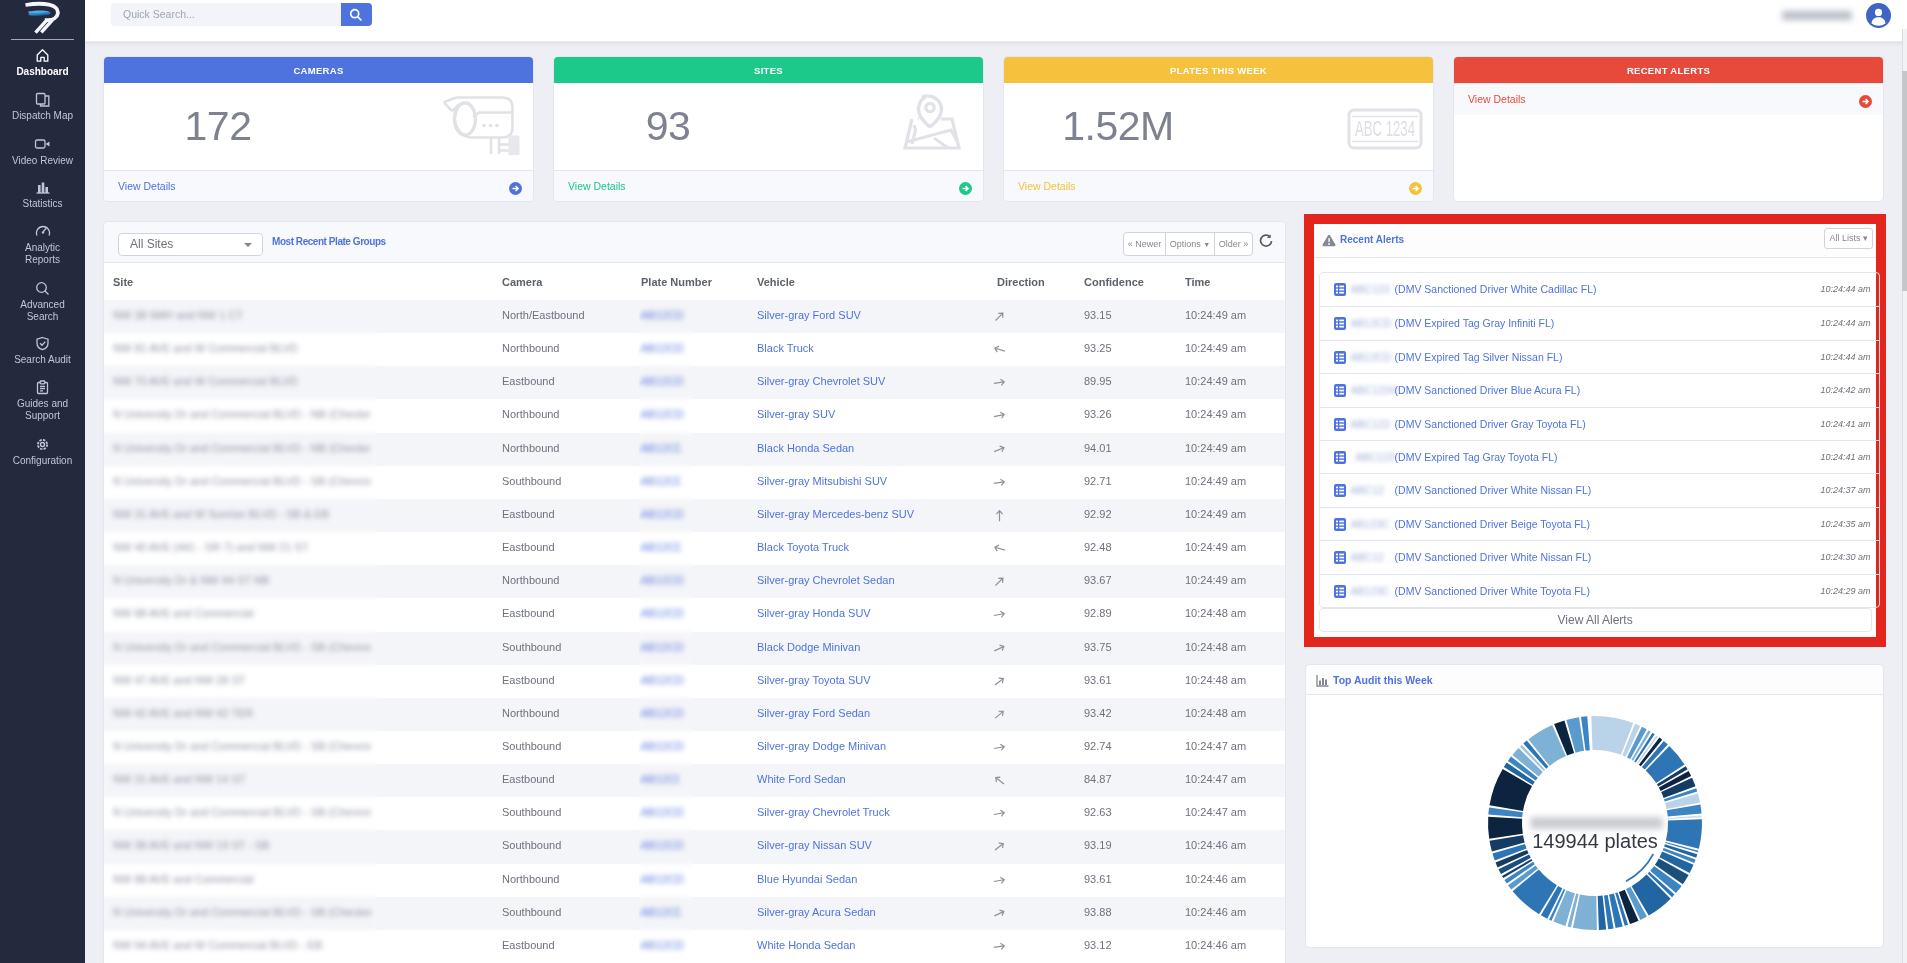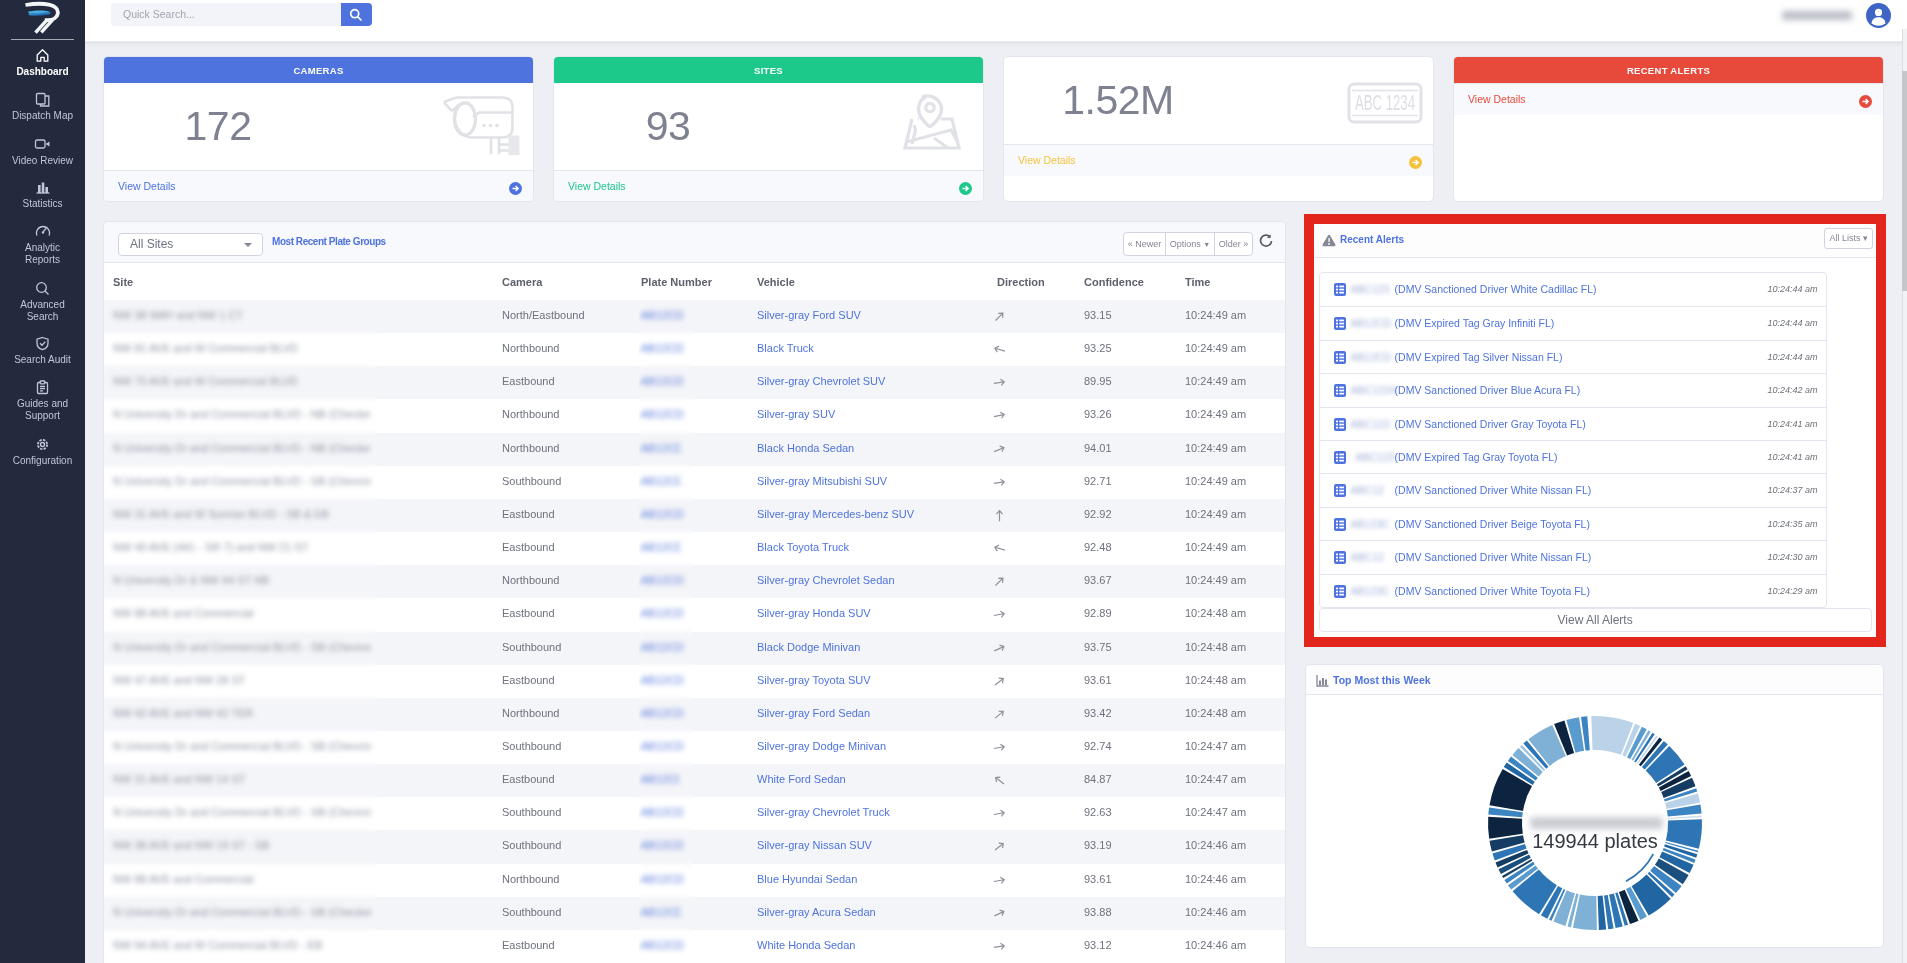--- a/index.html
+++ b/index.html
@@ -42,21 +42,21 @@
 .c-plate {left:537px;color:#5577dd;overflow:hidden;filter:blur(1.6px)}
 .c-veh {left:653px;color:#4e73df}
 .c-dir {left:888px;top:8px}
 .c-conf {left:980px;color:#6e727e}
 .c-time {left:1081px;color:#6e727e}
 
 #redbox {position:absolute;left:1304px;top:214px;width:582px;height:433px;background:#fff;border:10px solid #e3261d}
 #rahead {position:absolute;left:0;top:0;width:100%;height:34px;border-bottom:1px solid #e3e6f0;background:#fdfdfe}
 #ratitle {position:absolute;left:26px;top:10px;font-size:10px;font-weight:bold;color:#4e73df}
 #rabtn {position:absolute;right:3px;top:4px;width:49px;height:21px;border:1px solid #d1d3e2;border-radius:3px;font-size:9px;color:#858796;text-align:center;line-height:19px;background:#fff}
-#alist {position:absolute;left:4.6px;top:48px;width:508px;border:1px solid #e3e6f0;border-radius:4px}
+#alist {position:absolute;left:4.6px;top:48px;width:561px;border:1px solid #e3e6f0;border-radius:4px}
 .arow {position:relative;height:33.4px;font-size:10.5px}
 .arow svg {position:absolute;left:14px;top:10px}
 .ap {position:absolute;left:31px;top:10px;color:#a0aed8;filter:blur(2.2px);overflow:hidden;height:14px}
 .at {position:absolute;left:75px;top:10px;color:#4e73df;white-space:nowrap}
 .atime {position:absolute;right:8px;top:11px;color:#6c7078;font-size:9px;font-style:italic}
 #vaa {position:absolute;left:4.6px;top:384px;width:553px;height:23.5px;border:1px solid #e3e6f0;border-radius:4px;text-align:center;font-size:12px;color:#6e707e;line-height:23px}
 
 #tspanel {position:absolute;left:1305px;top:664px;width:579px;height:284px;background:#fff;border:1px solid #e3e6f0;border-radius:5px}
 #tshead {position:absolute;left:0;top:0;width:100%;height:30px;background:#fdfdfe;border-bottom:1px solid #e3e6f0;border-radius:5px 5px 0 0}
 #tstitle {position:absolute;left:27px;top:9px;font-size:10.5px;font-weight:bold;color:#4e73df}
@@ -208,20 +208,21 @@
           </svg></div>
       </div>
 <div class="sfoot"><span style="color:#1cc88a">View Details</span>
 <svg class="sarr" width="13" height="13" viewBox="0 0 13 13">
           <circle cx="6.5" cy="6.5" r="6.5" fill="#1cc88a"></circle>
           <path d="M3.5 6.5 H8.6 M6.6 4 L9.2 6.5 L6.6 9" stroke="#fff" stroke-width="1.4" fill="none"></path>
         </svg>
 </div>
     </div>
     <div class="scard" style="left:1003px">
+<div class="shead" style="background:#f6c23e">PLATES THIS WEEK</div>
 <div class="sbody">
         <div class="snum">1.52M</div>
         <div class="sicon" style="left:343px;top:25px"><svg width="76" height="42" viewBox="0 0 76 42">
 <rect x="2" y="2" width="72" height="38" rx="5" fill="none" stroke="#e0e2e7" stroke-width="3"></rect>
 <path d="M5 8.5 H71 M5 33.5 H71" stroke="#e0e2e7" stroke-width="1.6"></path>
 <text x="38" y="29" text-anchor="middle" font-family="Liberation Sans, sans-serif" font-size="17" fill="#dcdee3" textLength="60" lengthAdjust="spacingAndGlyphs" transform="scale(1,1.25) translate(0,-6.5)">ABC 1234</text>
 </svg></div>
       </div>
 <div class="sfoot"><span style="color:#f6c23e">View Details</span>
 <svg class="sarr" width="13" height="13" viewBox="0 0 13 13">
@@ -640,21 +641,21 @@
   <div id="vaa">View All Alerts</div>
 </div>
 <div id="tspanel">
   <div id="tshead">
     <div style="position:absolute;left:10px;top:8px"><svg width="13" height="13" viewBox="0 0 13 13">
             <path d="M1 1 V12 H12.5" stroke="#858796" stroke-width="1.3" fill="none"></path>
             <rect x="3" y="6.5" width="2" height="4.5" fill="#858796"></rect>
             <rect x="6" y="4" width="2" height="7" fill="#858796"></rect>
             <rect x="9" y="5.5" width="2" height="5.5" fill="#858796"></rect>
           </svg></div>
-    <div id="tstitle">Top Most this Week</div>
+    <div id="tstitle">Top Audit this Week</div>
   </div>
   <svg id="donut" width="220" height="220" viewBox="0 0 220 220">
         <path d="M106.3 3.1 A107 107 0 0 1 148.2 10.0 L136.0 41.8 A73 73 0 0 0 107.5 37.0 Z" fill="#bad3e8"></path>
         <path d="M150.1 10.8 A107 107 0 0 1 155.1 12.9 L140.7 43.8 A73 73 0 0 0 137.3 42.3 Z" fill="#bad3e8"></path>
         <path d="M156.9 13.8 A107 107 0 0 1 161.7 16.3 L145.3 46.1 A73 73 0 0 0 142.0 44.4 Z" fill="#5a9bce"></path>
         <path d="M163.5 17.3 A107 107 0 0 1 165.7 18.7 L148.0 47.7 A73 73 0 0 0 146.5 46.8 Z" fill="#7fb0d5"></path>
         <path d="M167.5 19.8 A107 107 0 0 1 169.7 21.2 L150.7 49.4 A73 73 0 0 0 149.2 48.4 Z" fill="#2e75b5"></path>
         <path d="M171.4 22.4 A107 107 0 0 1 172.7 23.3 L152.8 50.9 A73 73 0 0 0 151.9 50.2 Z" fill="#bad3e8"></path>
         <path d="M174.4 24.5 A107 107 0 0 1 177.2 26.7 L155.8 53.2 A73 73 0 0 0 153.9 51.7 Z" fill="#0d2440"></path>
         <path d="M178.8 28.0 A107 107 0 0 1 182.8 31.6 L159.7 56.5 A73 73 0 0 0 156.9 54.1 Z" fill="#2e75b5"></path>

